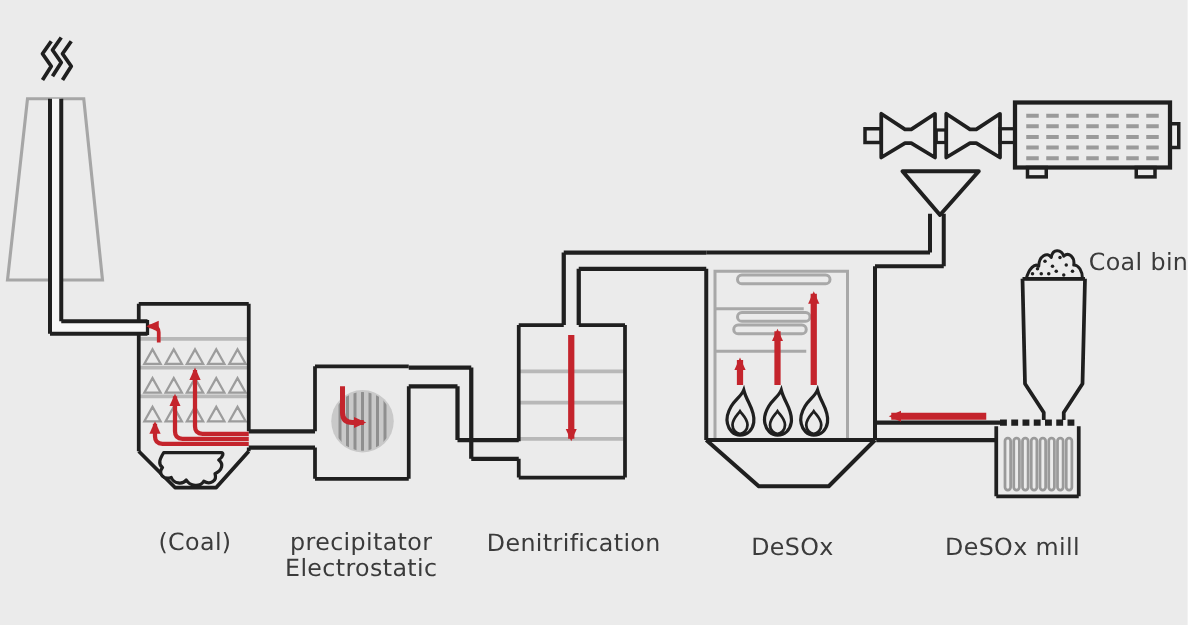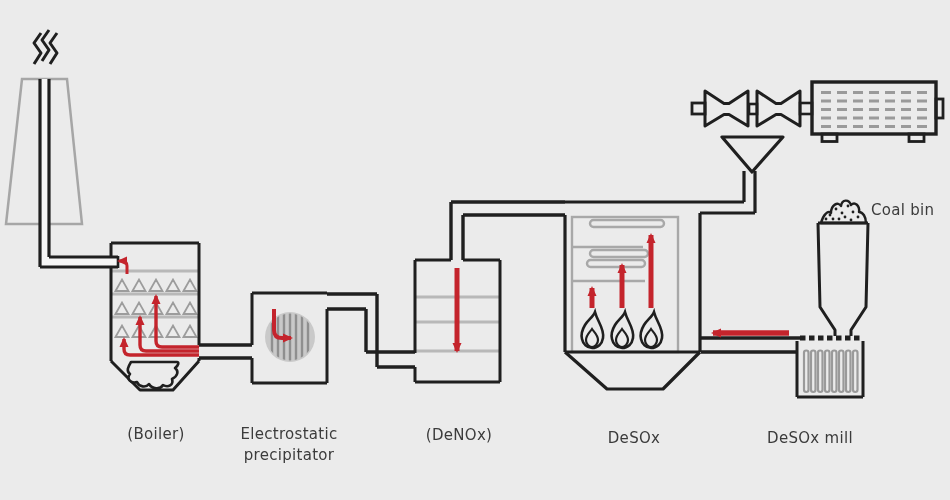--- a/index.html
+++ b/index.html
@@ -13,21 +13,21 @@
   .lt{fill:none;stroke:var(--gray-mid,#9c9c9c);}
   .ld{fill:none;stroke:var(--gray-detail,#a8a8a8);}
   .lv{fill:none;stroke:var(--vent-gray,#9a9a9a);}
   .lr{fill:none;stroke:var(--red,#c4242c);}
   .mk{fill:var(--red,#c4242c);}
   .fillbg{fill:var(--background,#ebebeb);}
   .pipefill{fill:var(--pipe-fill,#f6f6f6);}
   .rotorfill{fill:var(--gray-fill,#c9c9c9);}
   .stripe{fill:none;stroke:var(--stripe,#8f8f8f);}
   .dot{fill:var(--outline,#1f1f1f);}
-  .lbl{position:absolute;font-size:15px;line-height:21px;letter-spacing:.3px;color:var(--label,#3b3b3b);
+  .lbl{position:absolute;font-size:19px;line-height:21px;letter-spacing:.3px;color:var(--label,#3b3b3b);
        text-align:center;transform:translateX(-50%);white-space:nowrap;}
   .lbl-left{transform:none;text-align:left;}
 </style>
 </head>
 <body>
 
 <div id="stage">
 <svg width="950" height="500" viewBox="0 0 950 500">
   <defs>
     <marker id="ah" markerUnits="userSpaceOnUse" markerWidth="12" markerHeight="12" refX="8" refY="5" orient="auto">
@@ -190,25 +190,25 @@
     </g>
   </g>
 
   <g>
     <path class="ln" stroke-width="3.4" d="M701,338 H800 M701,352 H797"></path>
     <path class="lr" stroke-width="5.5" marker-end="url(#ah)" d="M789,333 H713"></path>
   </g>
 </svg>
 
 <div class="lbl" style="left:156px;top:424px">
-  <div>(Boiler)</div>
+  <div>(Coal)</div>
 </div>
 <div class="lbl" style="left:289px;top:424px">
+  <div>precipitator</div>
   <div>Electrostatic</div>
-  <div>precipitator</div>
 </div>
 <div class="lbl" style="left:459px;top:425px">
-  <div>(DeNOx)</div>
+  <div>Denitrification</div>
 </div>
 <div class="lbl" style="left:634px;top:428px">DeSOx</div>
 <div class="lbl" style="left:810px;top:428px">DeSOx mill</div>
 <div class="lbl lbl-left" style="left:871px;top:200px">Coal bin</div>
 </div>
 
 </body></html>

